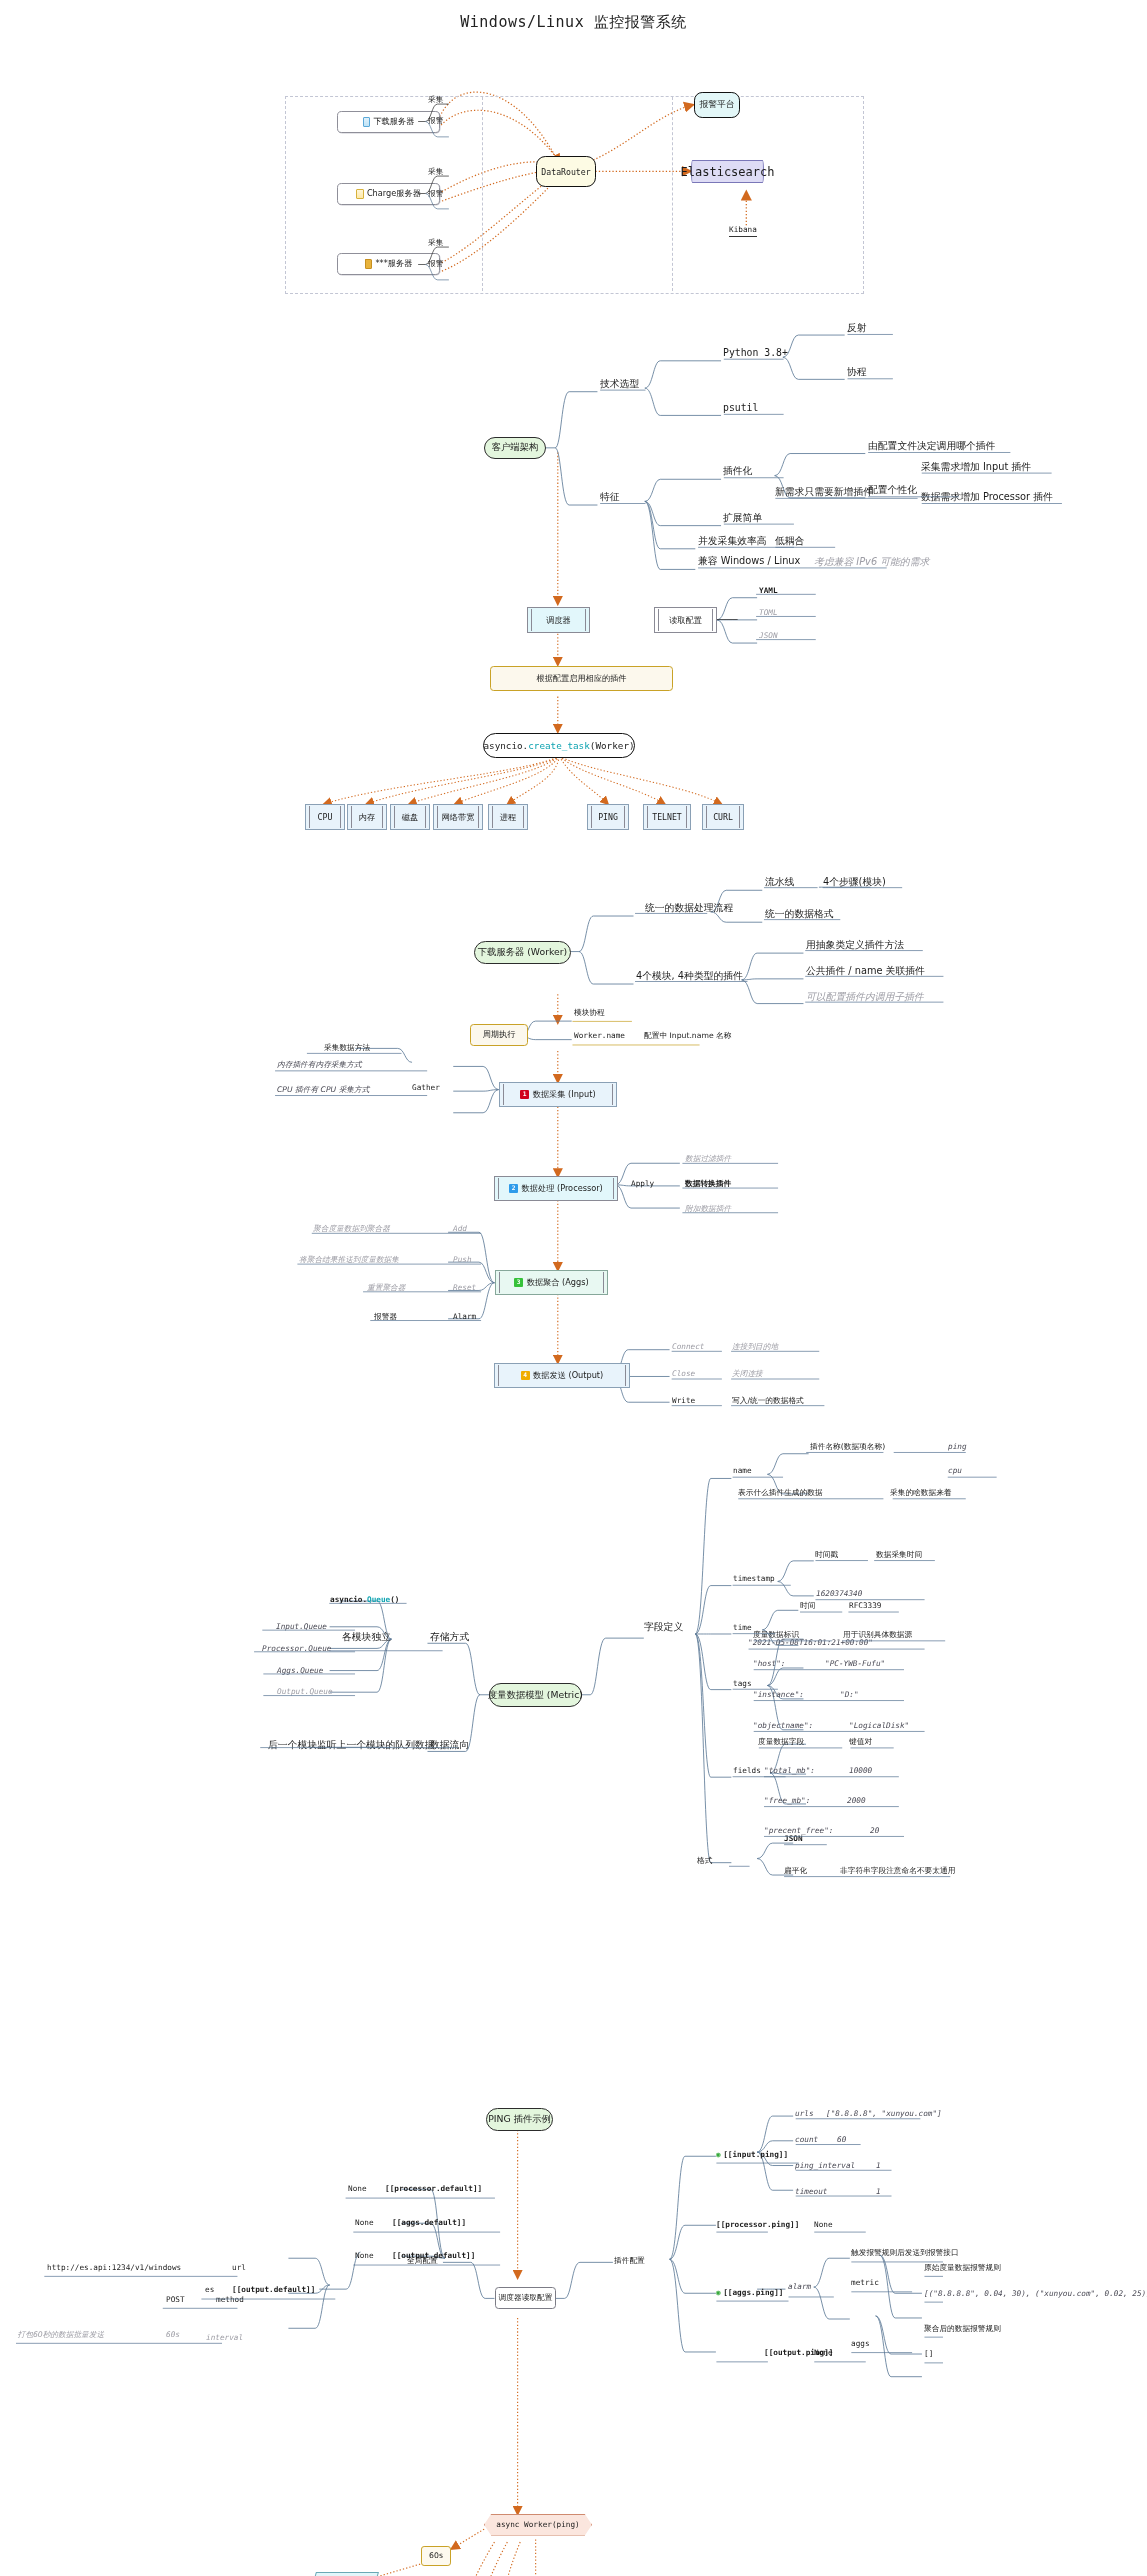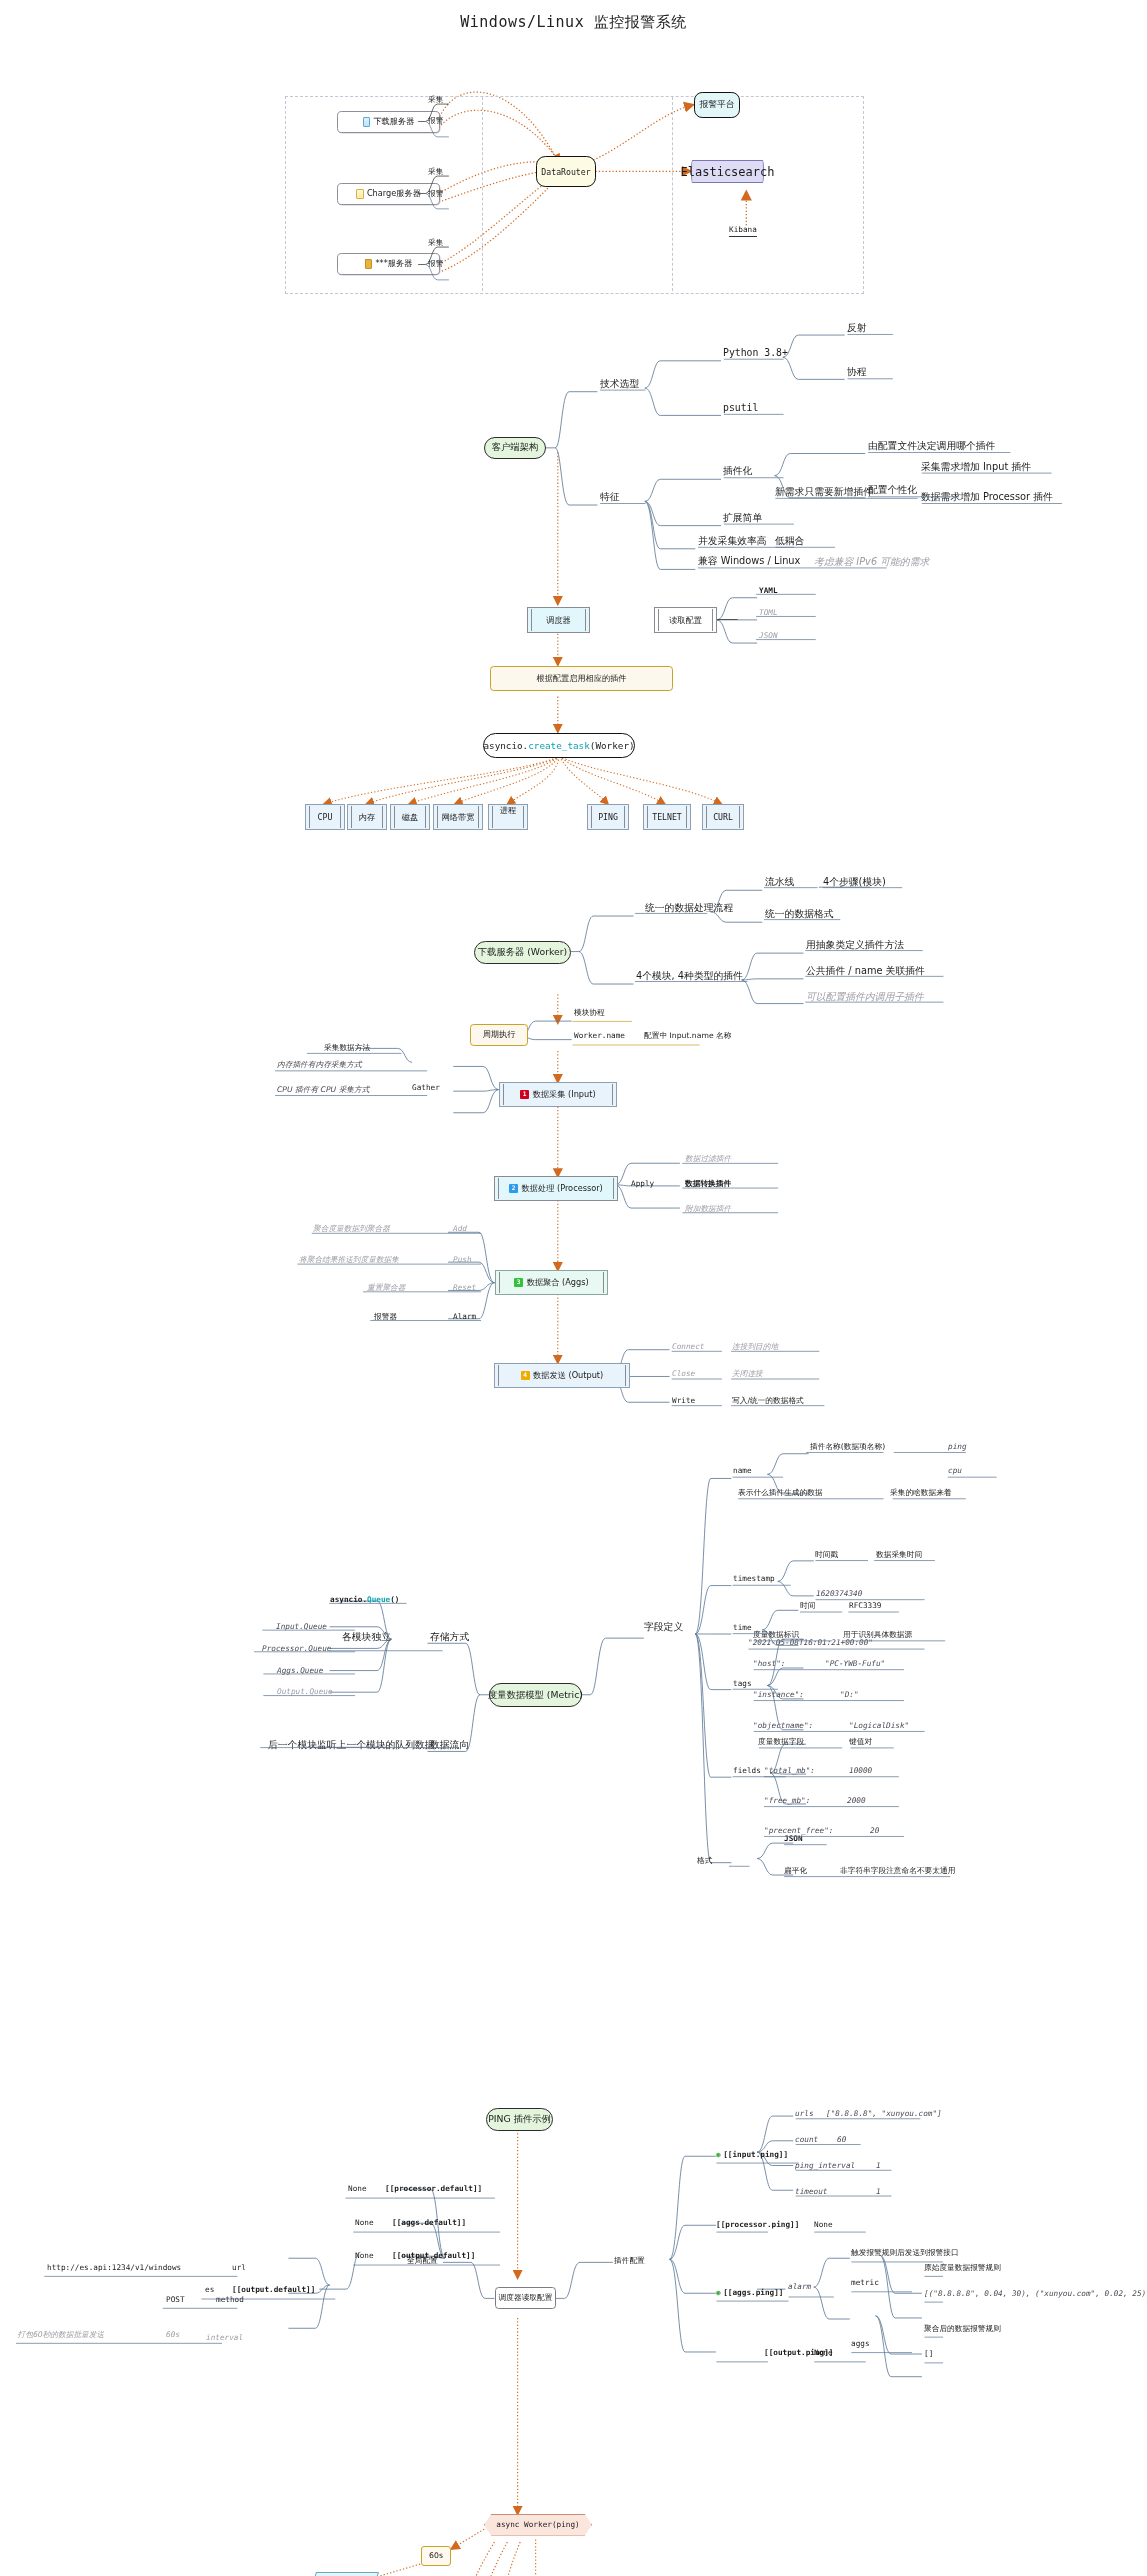--- a/index.html
+++ b/index.html
@@ -407,21 +407,21 @@
   </div>
 <div class="bx3 node bx lblue" style="left:347px;top:804px;width:40px;height:26px;display:flex;align-items:center;justify-content:center;">
     <span>内存</span>
   </div>
 <div class="bx3 node bx lblue" style="left:390px;top:804px;width:40px;height:26px;display:flex;align-items:center;justify-content:center;">
     <span>磁盘</span>
   </div>
 <div class="bx3 node bx lblue" style="left:433px;top:804px;width:50px;height:26px;display:flex;align-items:center;justify-content:center;">
     <span>网络带宽</span>
   </div>
-<div class="bx3 node bx lblue" style="left:488px;top:804px;width:40px;height:26px;display:flex;align-items:flex-start;justify-content:center;">
+<div class="bx3 node bx lblue" style="left:488px;top:804px;width:40px;height:26px;display:flex;align-items:center;justify-content:center;">
     <span>进程</span>
   </div>
 <div class="bx3 node bx lblue" style="left:587px;top:804px;width:42px;height:26px;display:flex;align-items:center;justify-content:center;font-family:'DejaVu Sans Mono',monospace;">
     <span>PING</span>
   </div>
 <div class="bx3 node bx lblue" style="left:643px;top:804px;width:48px;height:26px;display:flex;align-items:center;justify-content:center;font-family:'DejaVu Sans Mono',monospace;">
     <span>TELNET</span>
   </div>
 <div class="bx3 node bx lblue" style="left:702px;top:804px;width:42px;height:26px;display:flex;align-items:center;justify-content:center;font-family:'DejaVu Sans Mono',monospace;">
     <span>CURL</span>

